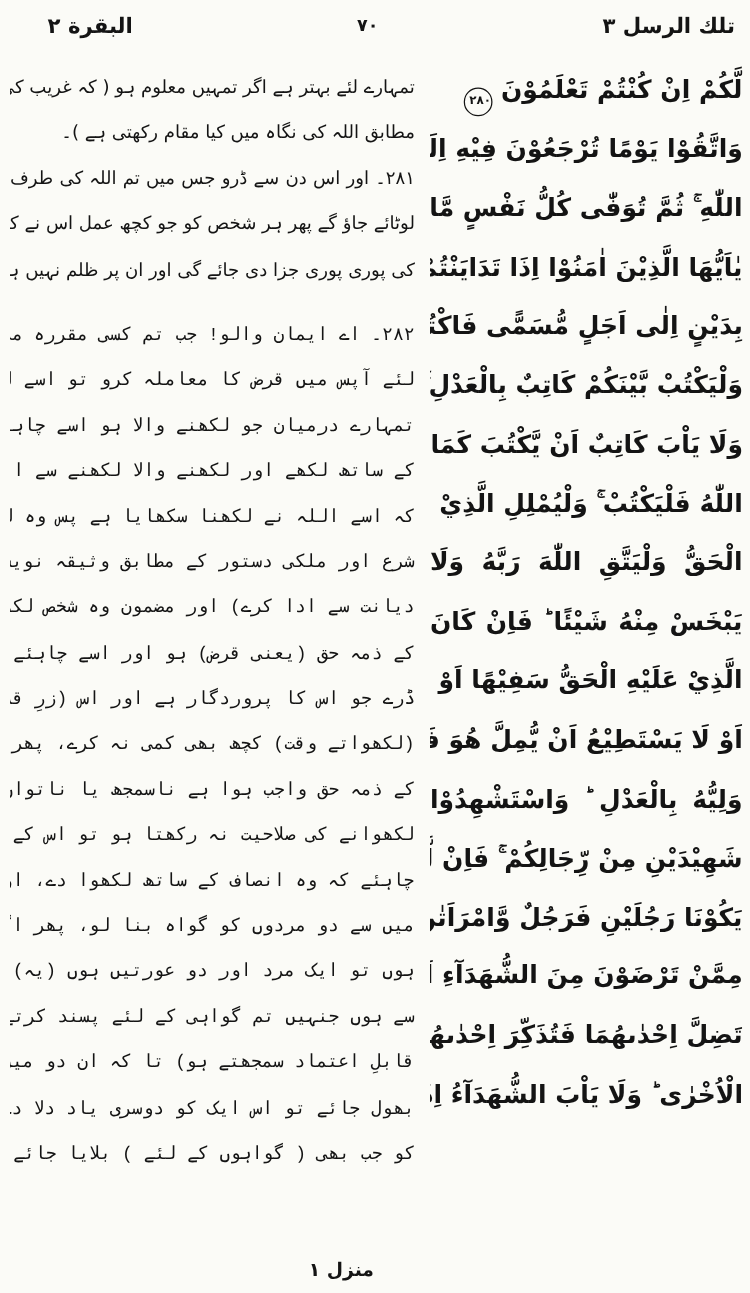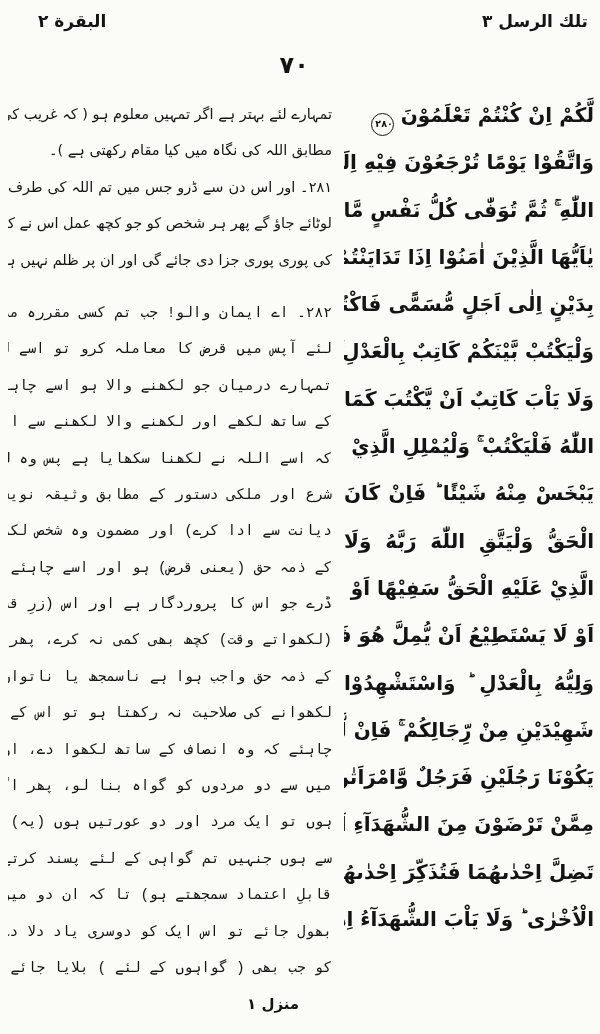--- a/index.html
+++ b/index.html
@@ -9,21 +9,21 @@
     font-family:"DejaVu Sans", sans-serif;
     position:relative; overflow:hidden;
   }
   
   .page-header {
     display:flex; justify-content:space-between; align-items:flex-start;
     direction:rtl;
     padding:8px 12px 0 38px;
     font-size:17px; font-weight:bold; line-height:26px;
   }
-  .page-header .center-no { font-size:24px;margin-top:44px; }
+  .page-header .center-no { font-size:14px; }
   
   .content {
     direction:ltr;
     display:flex; flex-direction:row;
     padding:12px 6px 0 8px; gap:12px;
   }
   .urdu-col   { width:324px; padding-top:6px; }
   .arabic-col { width:250px; padding-top:2px; }
   
   .arabic-line {
@@ -48,21 +48,21 @@
   .urdu-line {
     direction:rtl;
     font-size:14.5px;
     height:36.4px; line-height:36.4px;
     text-align:justify; text-align-last:justify;
     white-space:nowrap; overflow:hidden;
   }
   .urdu-line.par-end { text-align-last:right; }
   
   .page-footer {
-    position:absolute; bottom:21px; left:247px;
+    position:absolute; bottom:9px; left:247px;
     direction:rtl; font-size:15px; font-weight:bold;text-align:center;
   }
 </style>
 </head>
 <body>
 
 <div class="page-header">
   <span>تلك الرسل ۳</span>
   <span class="center-no">۷۰</span>
   <span>البقرة ۲</span>
@@ -103,22 +103,22 @@
     </div>
   <div class="arabic-col">
       <div class="arabic-line align-right"><span>لَّكُمْ اِنْ كُنْتُمْ تَعْلَمُوْنَ</span><span class="verse-marker-wrap"><span class="verse-circle">۲۸۰</span></span></div>
       <div class="arabic-line"><span>وَاتَّقُوْا يَوْمًا تُرْجَعُوْنَ فِيْهِ اِلَى</span></div>
       <div class="arabic-line"><span>اللّٰهِ ۚ ثُمَّ تُوَفّٰى كُلُّ نَفْسٍ مَّا</span></div>
       <div class="arabic-line"><span>يٰاَيُّهَا الَّذِيْنَ اٰمَنُوْا اِذَا تَدَايَنْتُمْ</span></div>
       <div class="arabic-line"><span>بِدَيْنٍ اِلٰى اَجَلٍ مُّسَمًّى فَاكْتُبُوْهُ ؕ</span></div>
       <div class="arabic-line"><span>وَلْيَكْتُبْ بَّيْنَكُمْ كَاتِبٌ بِالْعَدْلِ ۚ</span></div>
       <div class="arabic-line"><span>وَلَا يَاْبَ كَاتِبٌ اَنْ يَّكْتُبَ كَمَا عَلَّمَهُ</span></div>
       <div class="arabic-line"><span>اللّٰهُ فَلْيَكْتُبْ ۚ وَلْيُمْلِلِ الَّذِيْ عَلَيْهِ</span></div>
+      <div class="arabic-line"><span>الْحَقُّ وَلْيَتَّقِ اللّٰهَ رَبَّهُ وَلَا</span></div>
       <div class="arabic-line"><span>يَبْخَسْ مِنْهُ شَيْئًا ؕ فَاِنْ كَانَ</span></div>
-      <div class="arabic-line"><span>الْحَقُّ وَلْيَتَّقِ اللّٰهَ رَبَّهُ وَلَا</span></div>
       <div class="arabic-line"><span>الَّذِيْ عَلَيْهِ الْحَقُّ سَفِيْهًا اَوْ ضَعِيْفًا</span></div>
       <div class="arabic-line"><span>اَوْ لَا يَسْتَطِيْعُ اَنْ يُّمِلَّ هُوَ فَلْيُمْلِلْ</span></div>
       <div class="arabic-line"><span>وَلِيُّهُ بِالْعَدْلِ ؕ وَاسْتَشْهِدُوْا</span></div>
       <div class="arabic-line"><span>شَهِيْدَيْنِ مِنْ رِّجَالِكُمْ ۚ فَاِنْ لَّمْ</span></div>
       <div class="arabic-line"><span>يَكُوْنَا رَجُلَيْنِ فَرَجُلٌ وَّامْرَاَتٰنِ</span></div>
       <div class="arabic-line"><span>مِمَّنْ تَرْضَوْنَ مِنَ الشُّهَدَآءِ اَنْ</span></div>
       <div class="arabic-line"><span>تَضِلَّ اِحْدٰىهُمَا فَتُذَكِّرَ اِحْدٰىهُمَا</span></div>
       <div class="arabic-line"><span>الْاُخْرٰى ؕ وَلَا يَاْبَ الشُّهَدَآءُ اِذَا</span></div>
     </div>
 </div>

